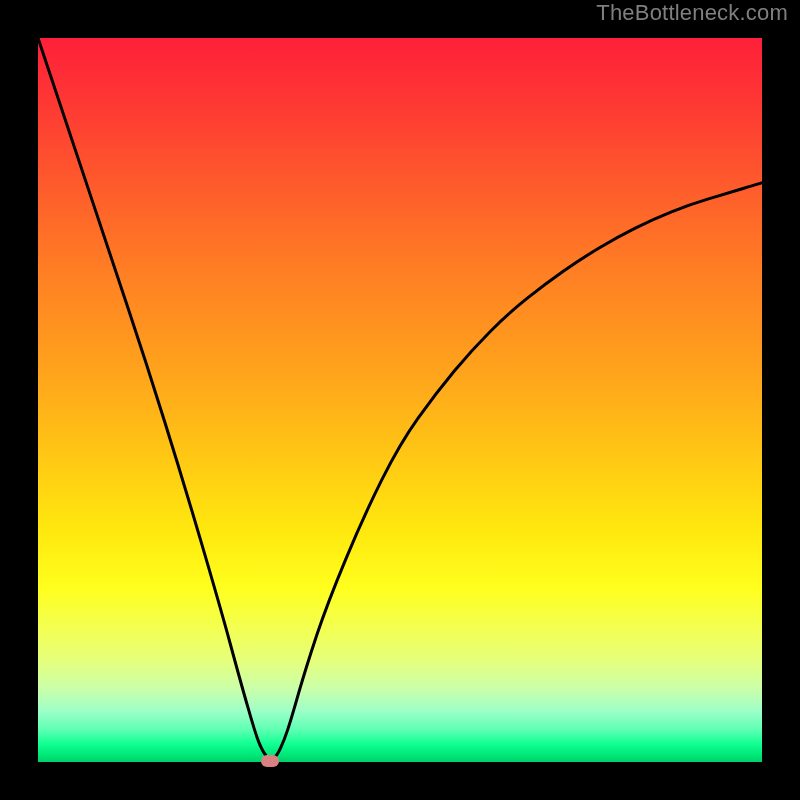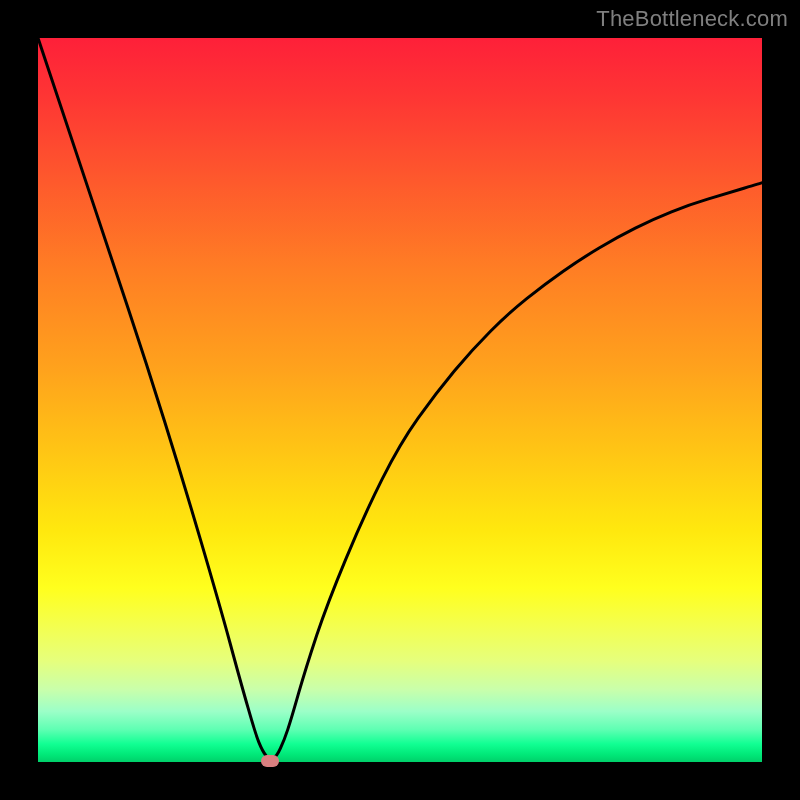--- a/index.html
+++ b/index.html
@@ -41,21 +41,21 @@
       #c9ffab 90%,
       #9cffc8 93%,
       #5fffb3 95.5%,
       #11ff93 97.5%,
       #00e878 99%,
       #00d06a 100%
     );
   }
   .watermark {
     position: absolute;
-    top: 6px;
+    top: 0;
     right: 12px;
     color: #7f7f7f;
     font-size: 22px;
     letter-spacing: 0.2px;
   }
   svg.curve {
     position: absolute;
     left: 0;
     top: 0;
     width: 724px;

